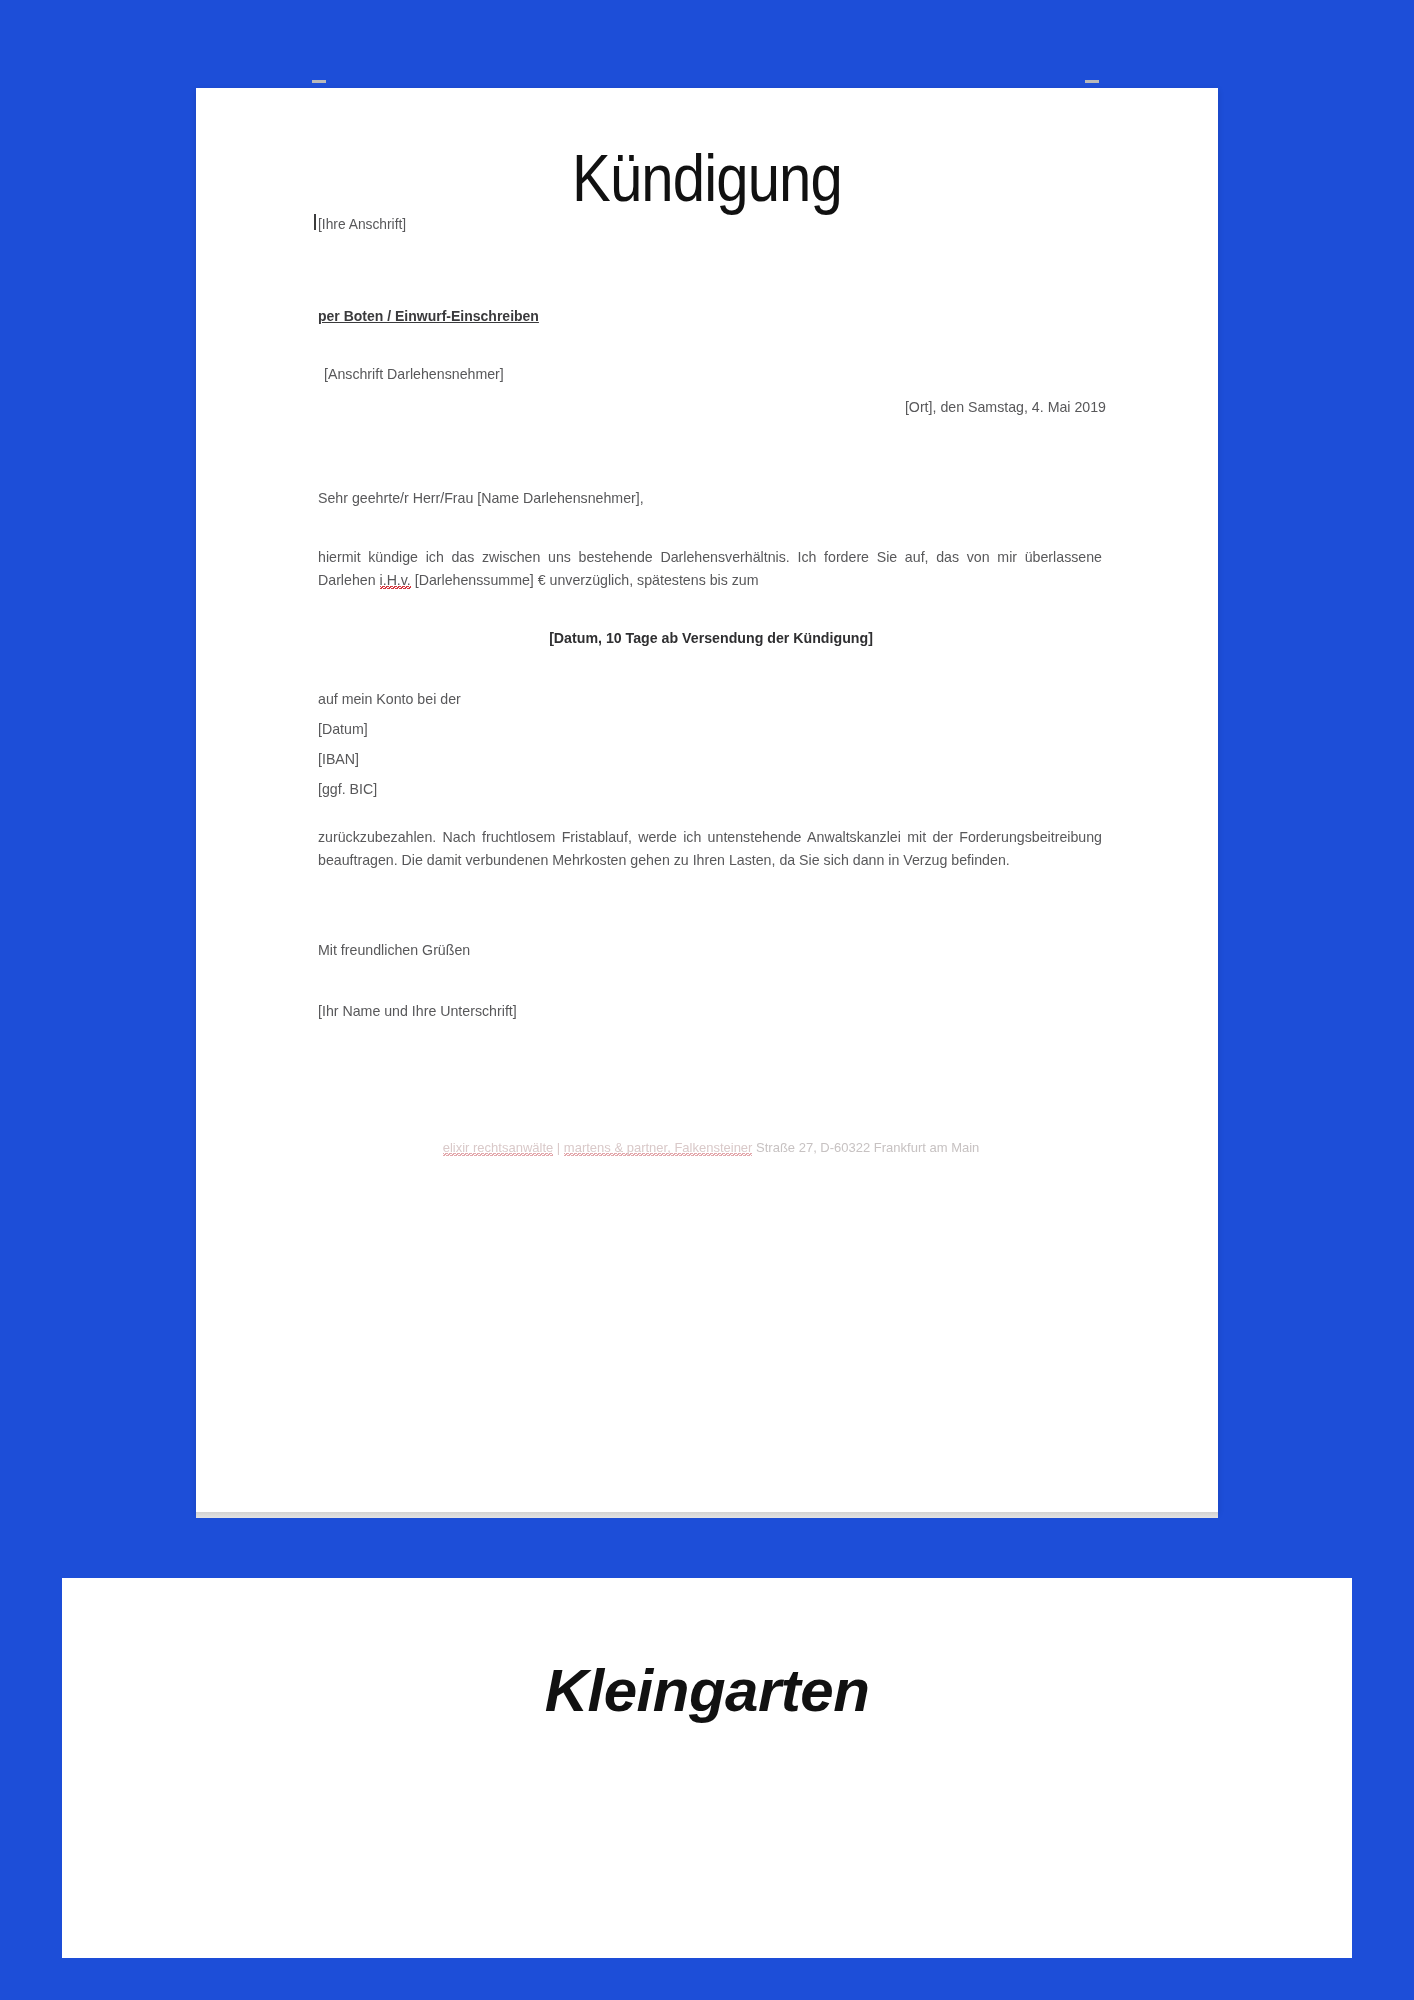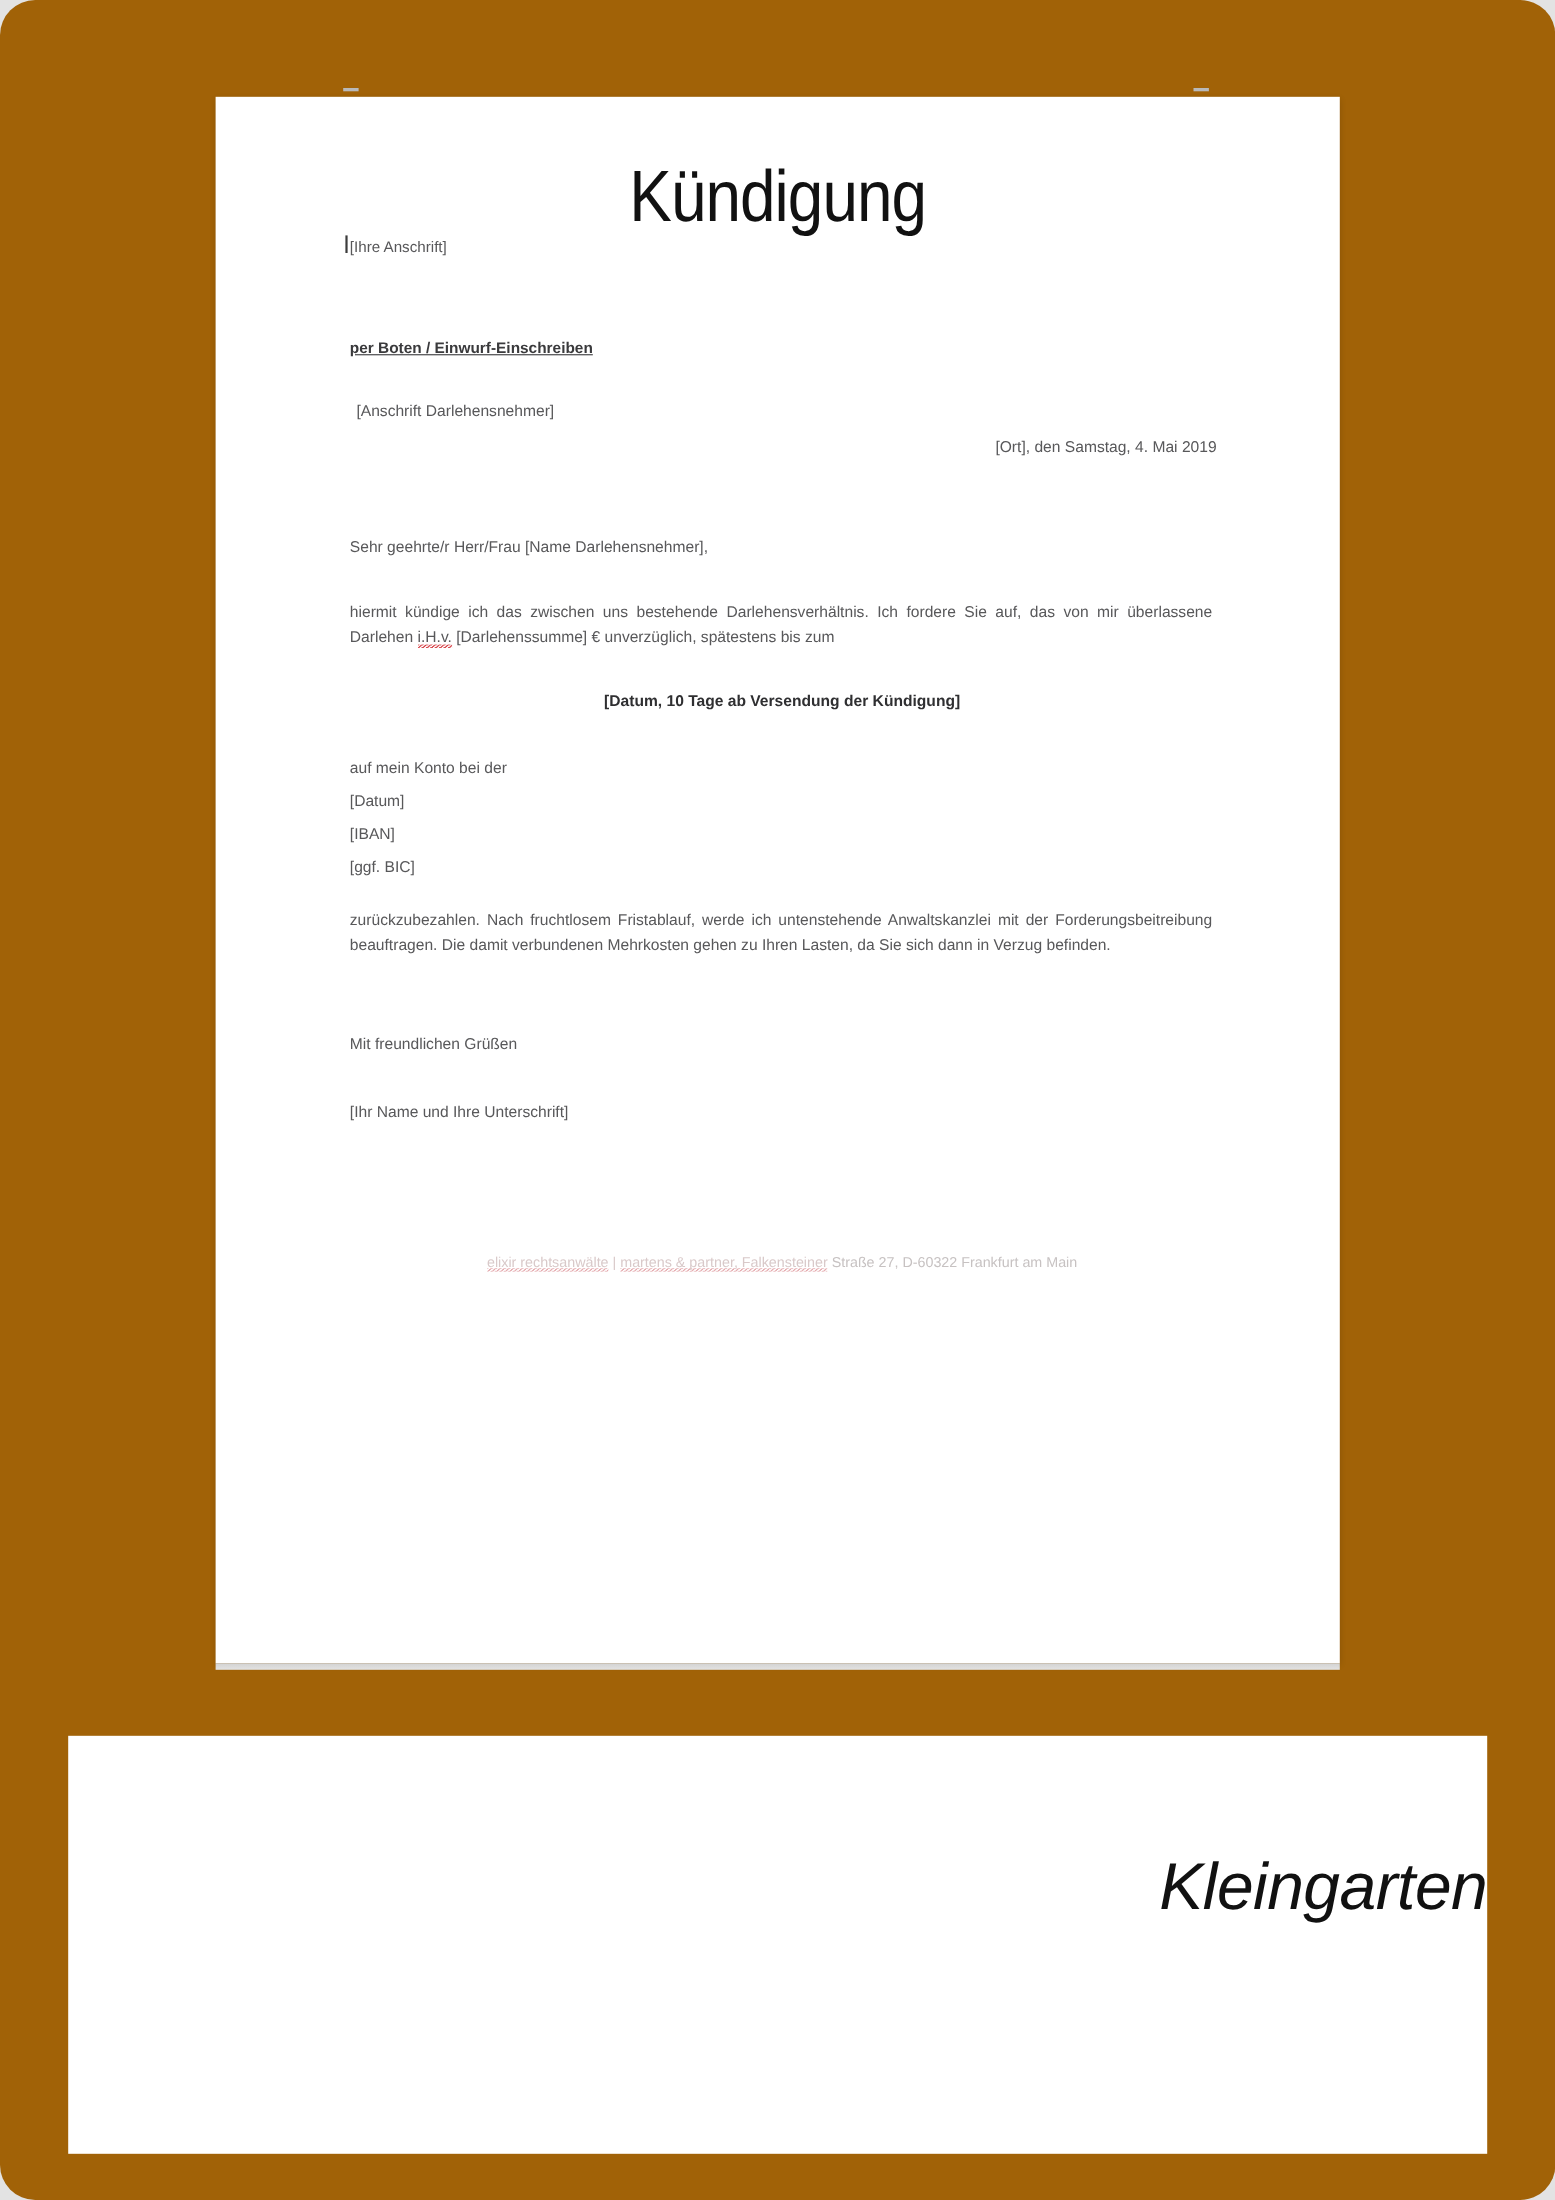--- a/index.html
+++ b/index.html
@@ -8,23 +8,22 @@
     width: 1414px;
     height: 2000px;
     background: #e3e3e3;
     font-family: "Liberation Sans", sans-serif;
   }
 
   .screen {
     position: relative;
     width: 1414px;
     height: 2000px;
-    background: #a16207;
+    background: #1d4ed8;
     overflow: hidden;
-    border-radius: 32px;
   }
 
   
   .doc-page {
     position: absolute;
     left: 196px;
     top: 88px;
     width: 1022px;
     height: 1424px;
     background: #ffffff;
@@ -191,28 +190,27 @@
     top: 1578px;
     width: 1290px;
     height: 380px;
     background: #ffffff;
   }
   .bottom-title {
     position: absolute;
     left: 0;
     top: 78px;
     width: 100%;
-    text-align: right;
+    text-align: center;
     font-family: "Liberation Sans", sans-serif;
     font-style: italic;
-    font-weight: 400;
+    font-weight: 700;
     font-size: 60px;
     color: #111111;
     letter-spacing: -0.5px;
-    margin-top: 24px;
   }
 </style>
 </head>
 <body>
 
 <div class="screen">
 
   <div class="tick left"></div>
   <div class="tick right"></div>
 

